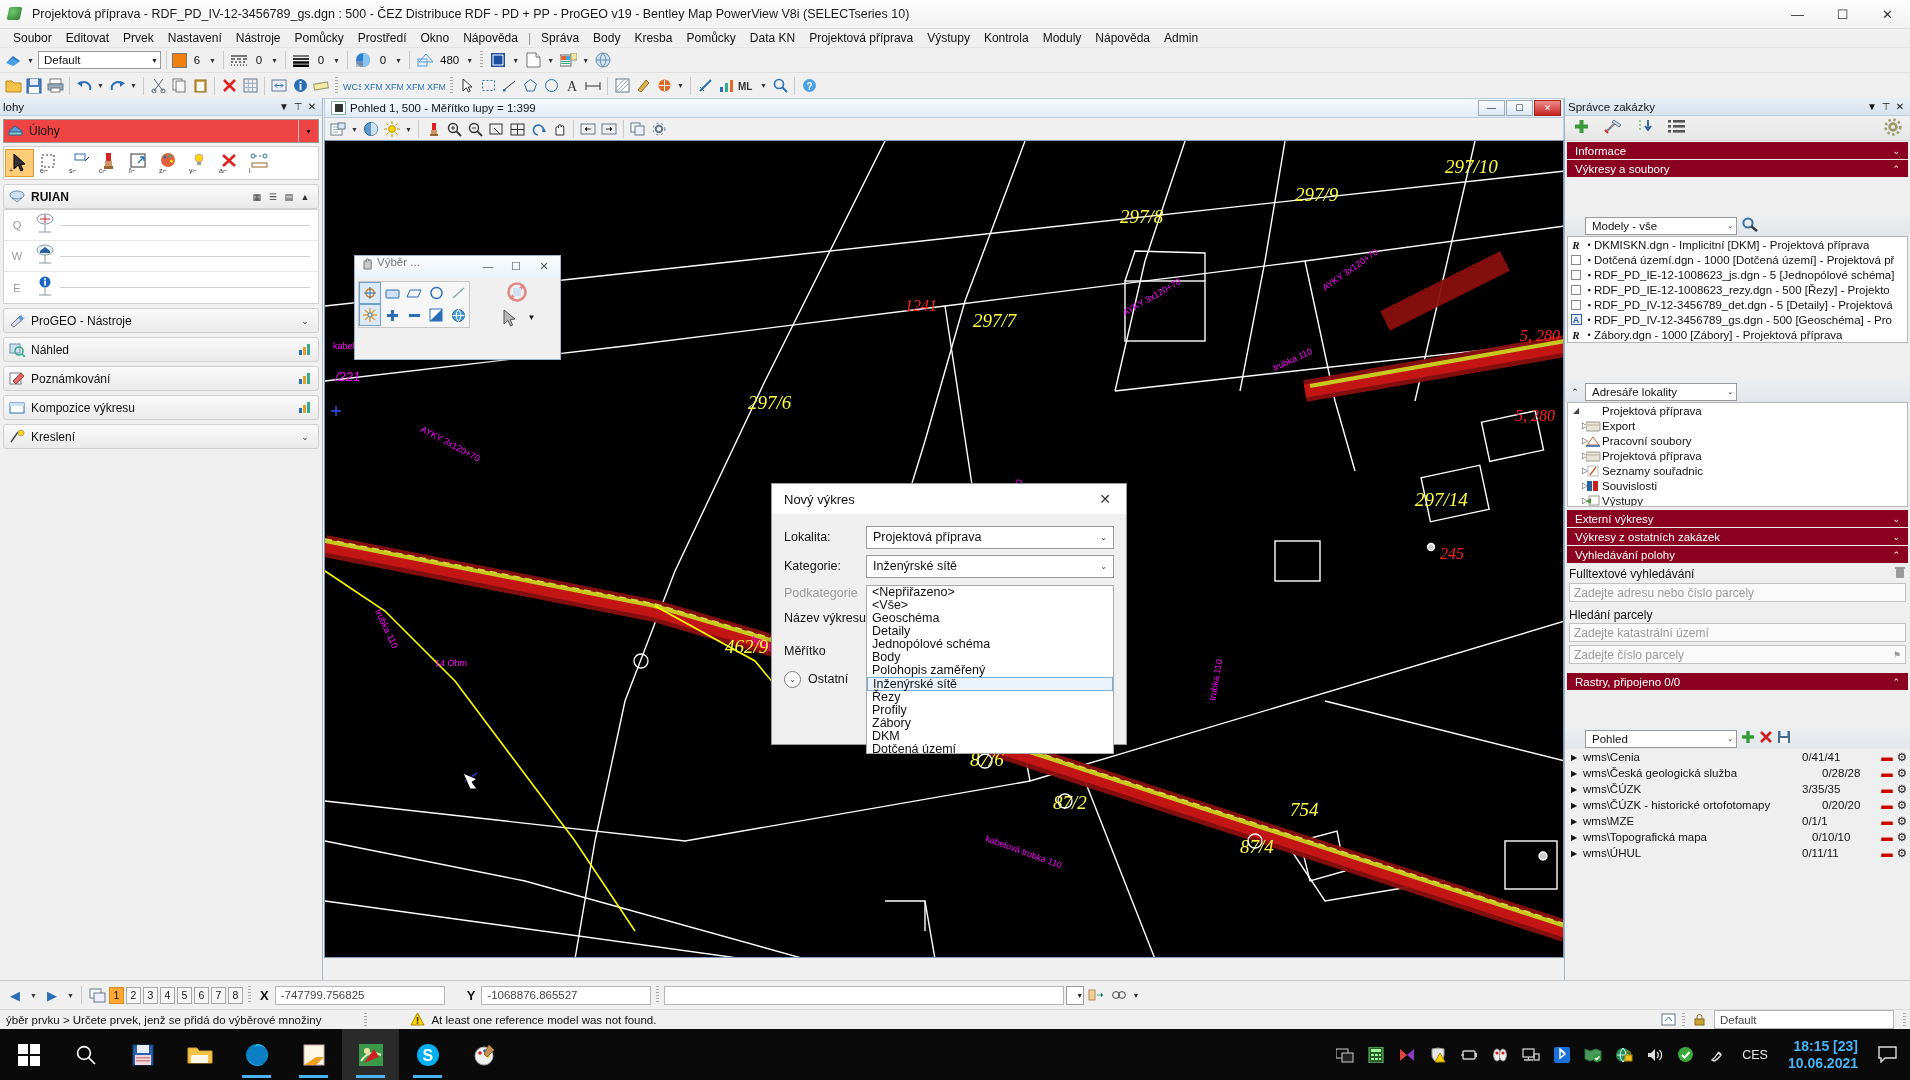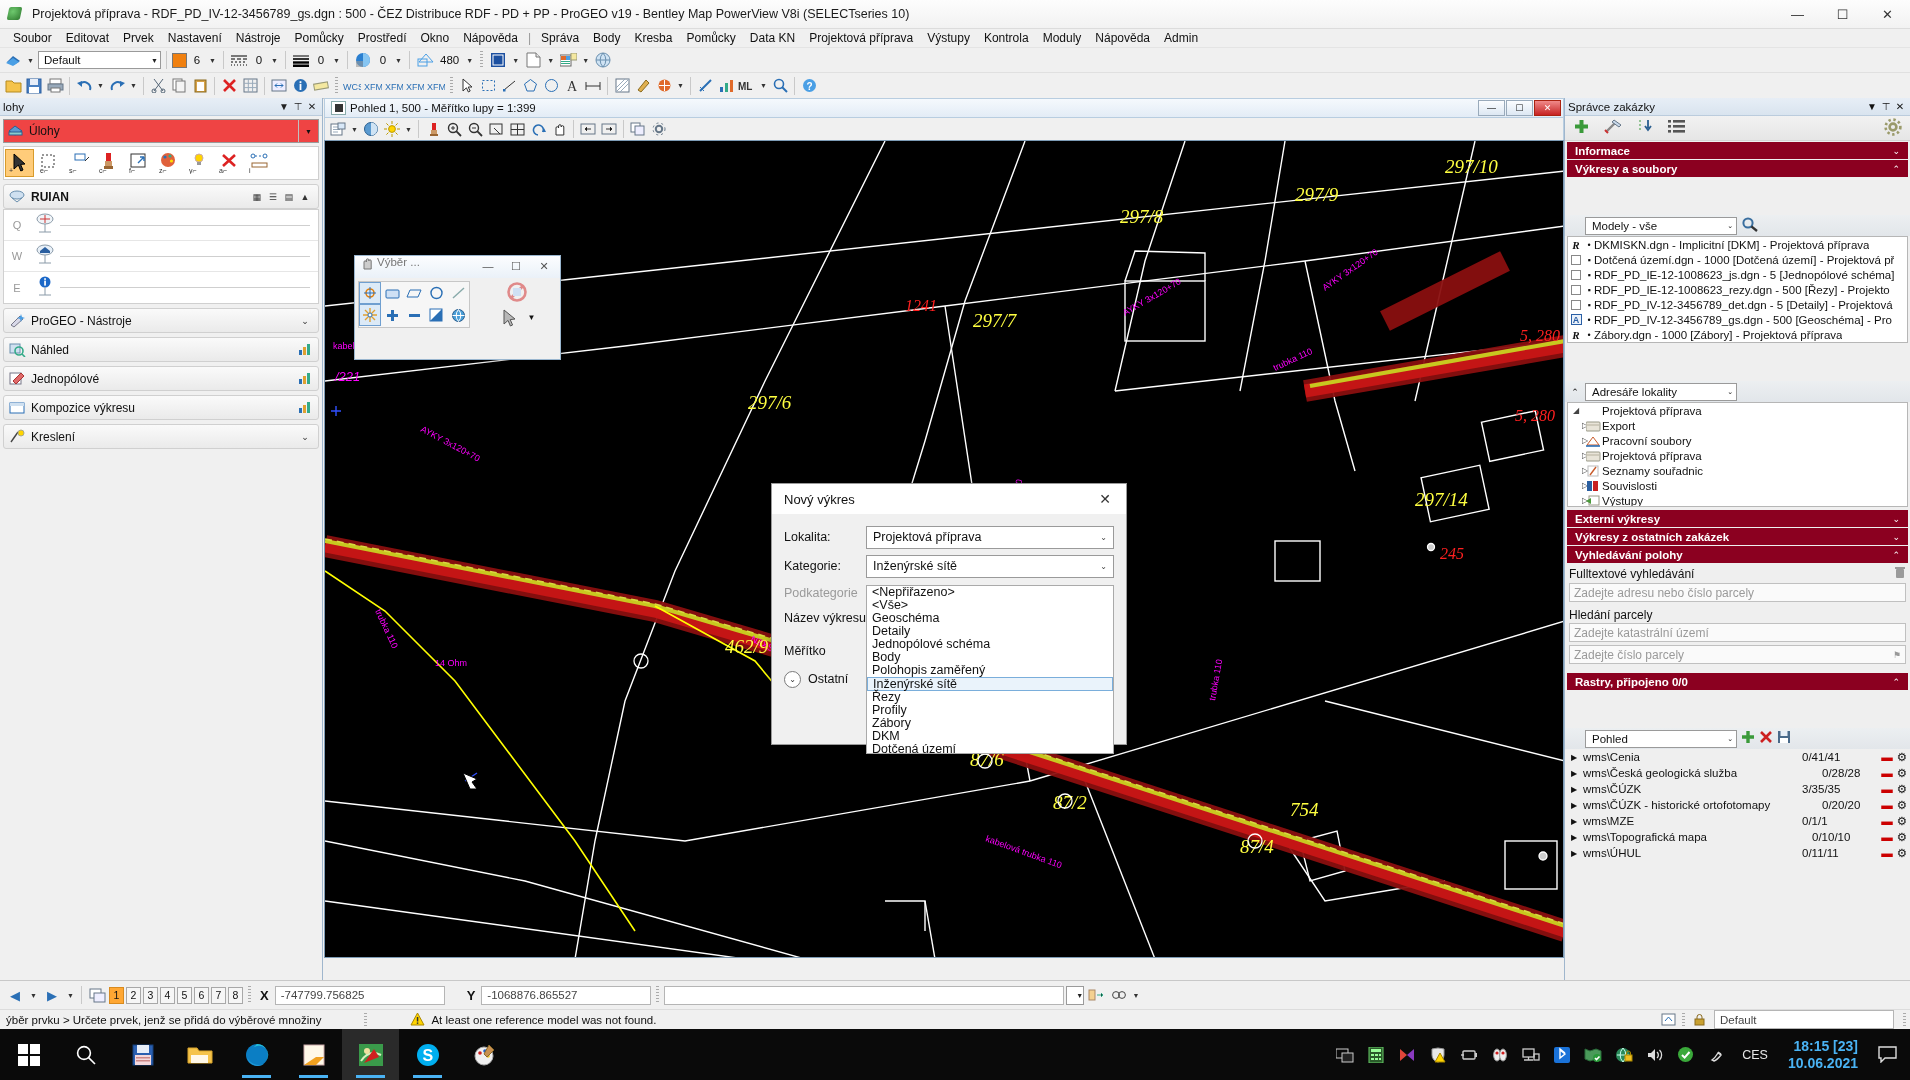--- a/index.html
+++ b/index.html
@@ -136,21 +136,21 @@
   #rightdock { position:absolute; right:0; top:0; width:346px; height:882px; background:#efefef;
     border-left:1px solid #9fb6cd; }
   #rdhdr { height:18px; background:linear-gradient(#e7eef6,#d9e4ef); display:flex; align-items:center;
     padding:0 3px; border-bottom:1px solid #bcd; }
   #rdhdr .t { font-size:11.5px; flex:1; }
   #rdhdr .b { width:14px; text-align:center; font-size:10px; }
   #rdtools { height:25px; background:linear-gradient(#f2f2f2,#e6e6e6); display:flex; align-items:center;
     padding:0 8px; gap:14px; border-bottom:1px solid #d4d4d4; }
   .acc { height:17px; background:#8b0020; color:#fff; display:flex; align-items:center;
     padding:0 8px; font-size:11.5px; margin:1px 2px 0 2px; }
-  .acc .at { flex:1;font-weight:bold; }
+  .acc .at { flex:1; }
   .acc .ax { font-size:9px; }
   .rowbar { height:21px; display:flex; align-items:center; gap:4px; padding:1px 4px;
     background:linear-gradient(#eceff1,#e2e6ea);margin-top:38px; }
   .rcombo { flex:1; height:18px; border:1px solid #9a9a9a; background:#fff; display:flex;
     align-items:center; padding:0 3px 0 6px; font-size:11.5px; }
   .rcombo .rv { flex:1; white-space:nowrap; overflow:hidden; }
   .rcombo .rc { font-size:7px; }
   .listbox { background:#fff; border:1px solid #b6b6b6; margin:0 2px; overflow:hidden; }
   .frow { height:15px; display:flex; align-items:center; font-size:11.5px; white-space:nowrap; }
   .frow .fchk { width:16px; display:flex; align-items:center; justify-content:center; }
@@ -701,21 +701,21 @@
             <rect x="8" y="1" width="3" height="11" fill="#3a8"></rect>
           </svg></span>
     </div>
     <div class="secthdr">
       <span class="si">
           <svg width="17" height="15">
             <rect x="1" y="2" width="11" height="11" fill="#fff" stroke="#778"></rect>
             <path d="M4 10 L12 2 L15 5 L7 13 Z" fill="#e06a6a" stroke="#a33"></path>
           </svg>
         </span>
-      <span class="st">Jednopólové</span>
+      <span class="st">Poznámkování</span>
       <span class="sr"><svg width="13" height="12">
             <rect x="0" y="7" width="3" height="5" fill="#2a6fb5"></rect>
             <rect x="4" y="4" width="3" height="8" fill="#e0a030"></rect>
             <rect x="8" y="1" width="3" height="11" fill="#3a8"></rect>
           </svg></span>
     </div>
     <div class="secthdr">
       <span class="si">
           <svg width="17" height="15">
             <rect x="1" y="3" width="14" height="10" fill="#fff" stroke="#2a6fb5"></rect>

